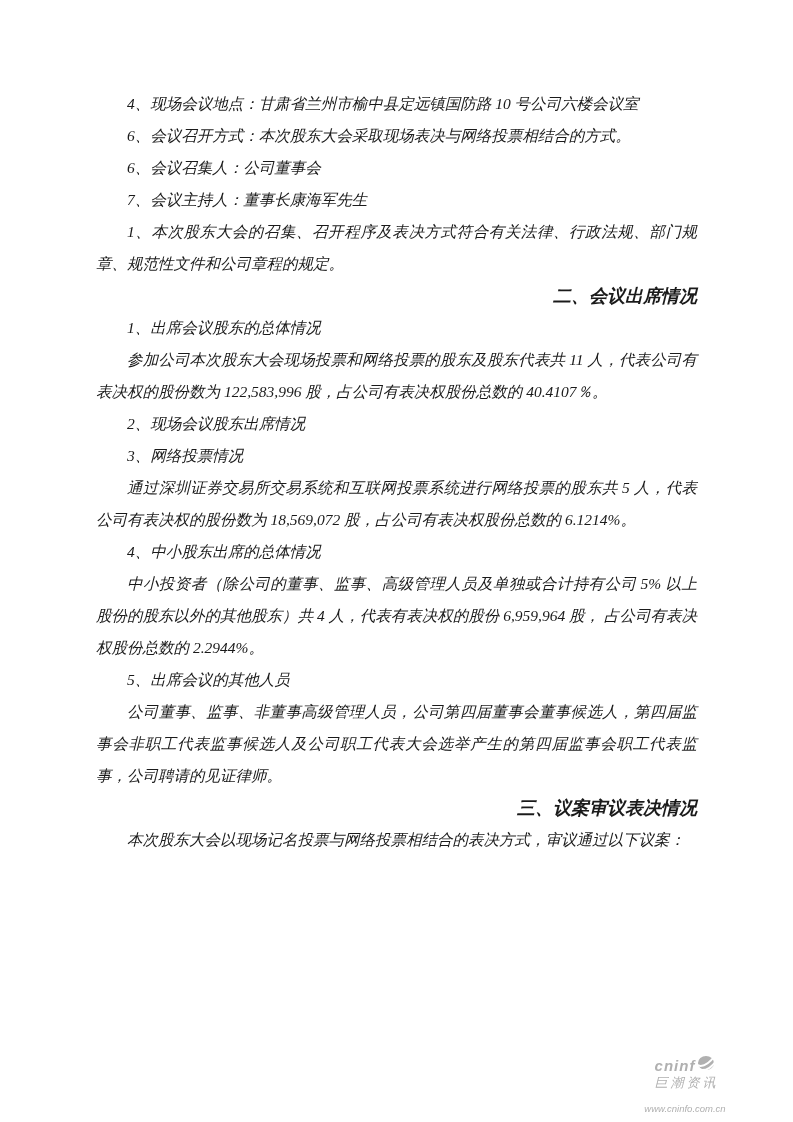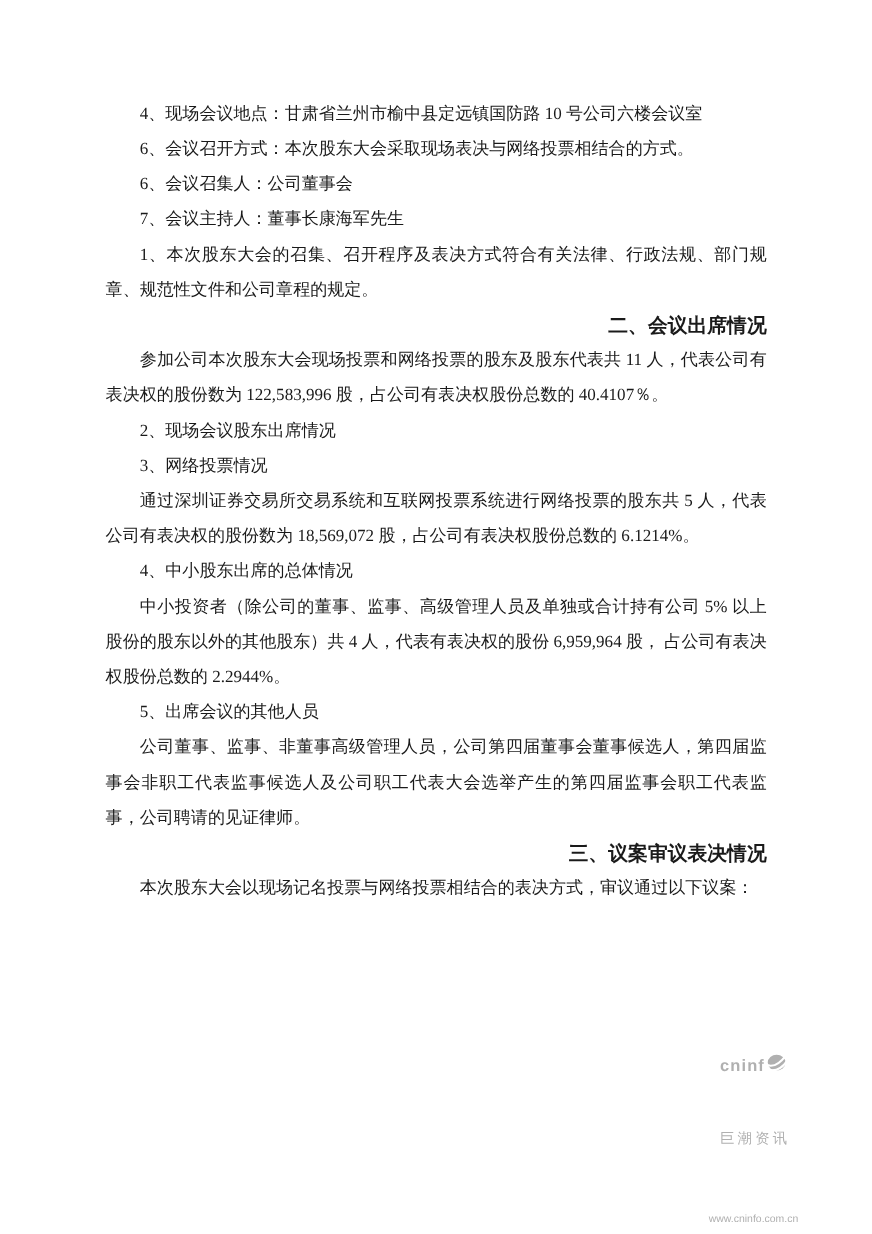--- a/index.html
+++ b/index.html
@@ -8,20 +8,21 @@
     background: #ffffff;
   }
   .page {
     position: relative;
     width: 733px;
     height: 1122px;
     background: #ffffff;
     overflow: hidden;
     font-family: "Liberation Serif", "DejaVu Serif", serif;
     color: #1a1a1a;
+    font-style: italic;
   }
   .doc-content {
     position: absolute;
     left: 96px;
     top: 88px;
     width: 601px;
   }
   .para {
     margin: 0;
     font-size: 15.5px;
@@ -40,21 +41,20 @@
   .cninfo-logo {
     position: absolute;
     right: 5px;
     bottom: 9px;
     width: 86px;
     display: flex;
     flex-direction: column;
     align-items: center;
     line-height: 1;
     user-select: none;
-    gap: 48px;
   }
   .cninfo-row {
     display: flex;
     align-items: center;
     gap: 2px;
   }
   .cninfo-name {
     font-family: "Liberation Sans", "DejaVu Sans", sans-serif;
     font-weight: 700;
     font-size: 15px;
@@ -85,20 +85,21 @@
 
 <div class="page">
 
   <div class="doc-content">
     <p class="para">4、现场会议地点：甘肃省兰州市榆中县定远镇国防路 10 号公司六楼会议室</p>
     <p class="para">6、会议召开方式：本次股东大会采取现场表决与网络投票相结合的方式。</p>
     <p class="para">6、会议召集人：公司董事会</p>
     <p class="para">7、会议主持人：董事长康海军先生</p>
     <p class="para">1、本次股东大会的召集、召开程序及表决方式符合有关法律、行政法规、部门规章、规范性文件和公司章程的规定。</p>
     <p class="para para-heading">二、会议出席情况</p>
+    <p class="para">1、出席会议股东的总体情况</p>
     <p class="para">参加公司本次股东大会现场投票和网络投票的股东及股东代表共 11 人，代表公司有表决权的股份数为 122,583,996 股，占公司有表决权股份总数的 40.4107％。</p>
     <p class="para">2、现场会议股东出席情况</p>
     <p class="para">3、网络投票情况</p>
     <p class="para">通过深圳证券交易所交易系统和互联网投票系统进行网络投票的股东共 5 人，代表公司有表决权的股份数为 18,569,072 股，占公司有表决权股份总数的 6.1214%。</p>
     <p class="para">4、中小股东出席的总体情况</p>
     <p class="para">中小投资者（除公司的董事、监事、高级管理人员及单独或合计持有公司 5% 以上股份的股东以外的其他股东）共 4 人，代表有表决权的股份 6,959,964 股， 占公司有表决权股份总数的 2.2944%。</p>
     <p class="para">5、出席会议的其他人员</p>
     <p class="para">公司董事、监事、非董事高级管理人员，公司第四届董事会董事候选人，第四届监事会非职工代表监事候选人及公司职工代表大会选举产生的第四届监事会职工代表监事，公司聘请的见证律师。</p>
     <p class="para para-heading">三、议案审议表决情况</p>
     <p class="para">本次股东大会以现场记名投票与网络投票相结合的表决方式，审议通过以下议案：</p>

